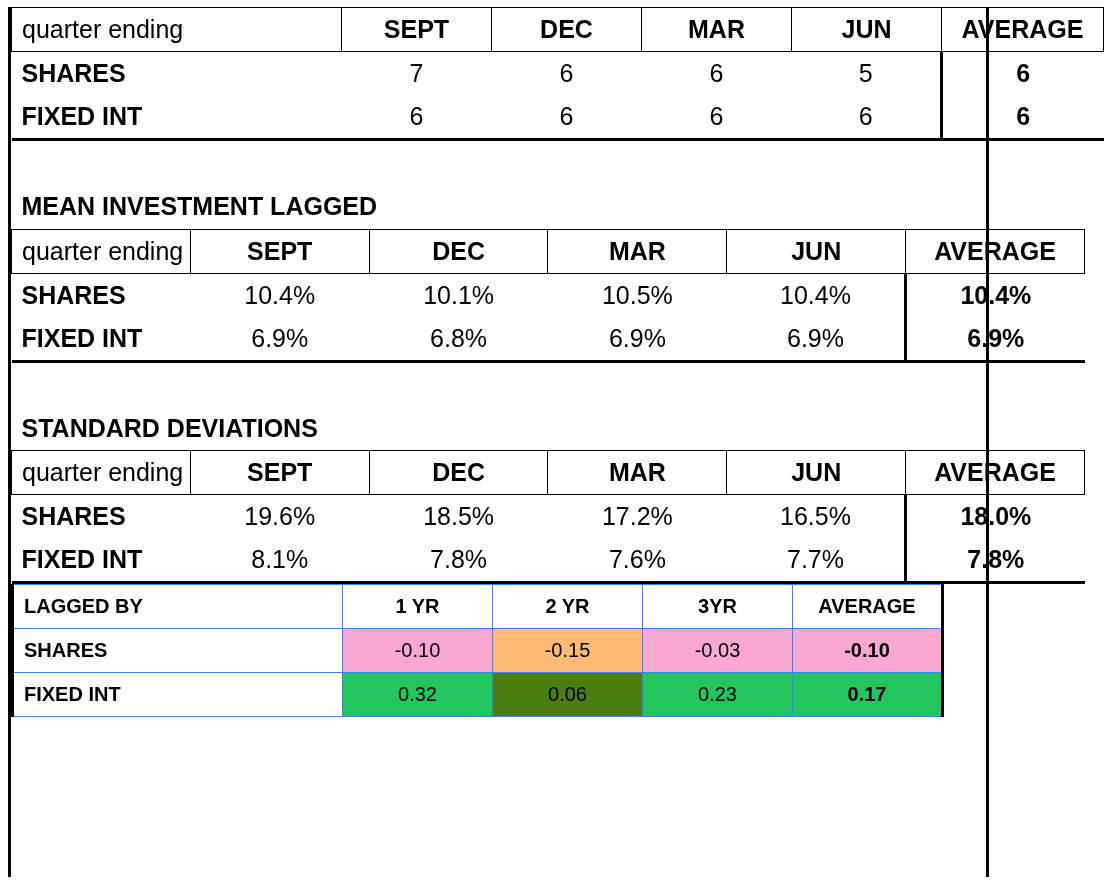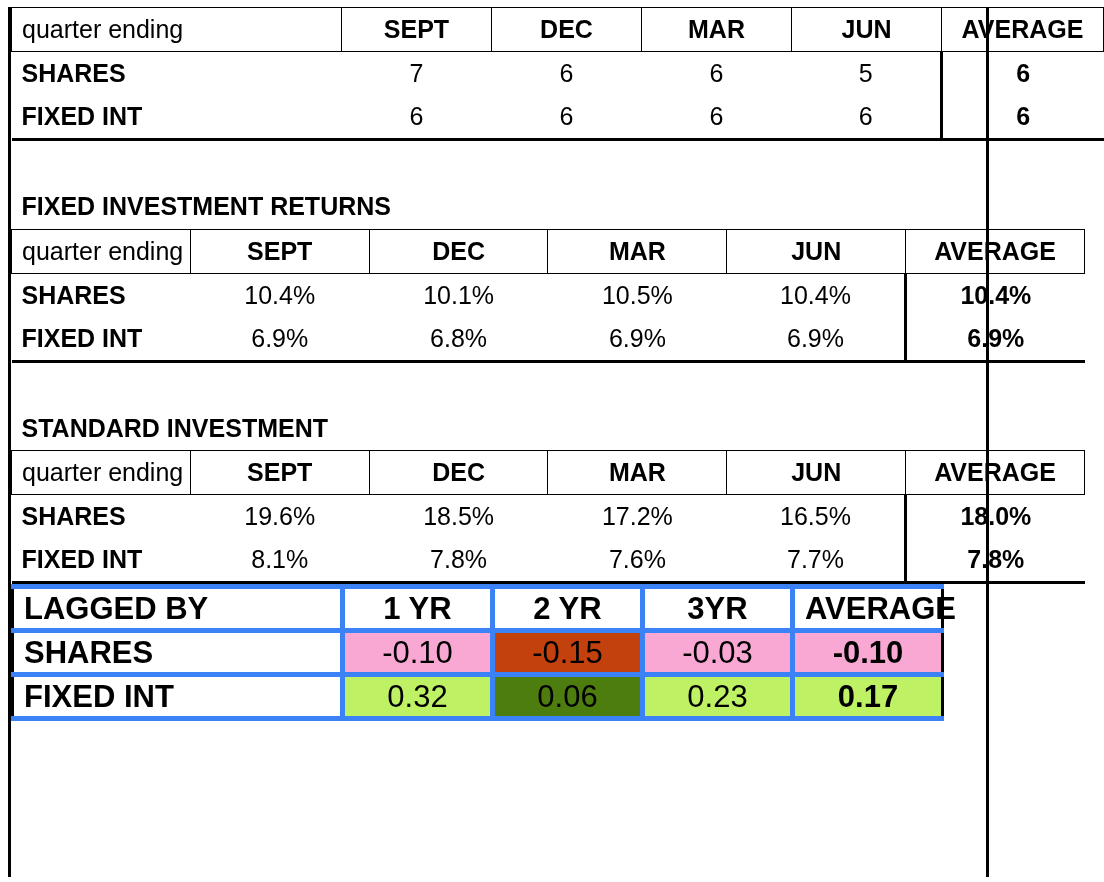--- a/index.html
+++ b/index.html
@@ -69,37 +69,37 @@
   
   table.corr {
     border-collapse: collapse;
     table-layout: fixed;
     width: 908px;
     margin: 0;
   }
   table.corr td {
     height: 44px;
     padding: 0 10px;
-    font-size: 31px;
+    font-size: 20px;
     box-sizing: border-box;
     vertical-align: middle;
     white-space: nowrap;
-    border: 5px solid #3b82f6;
+    border: 1px solid #3b82f6;
   }
   .k-label { width: 330px; text-align: left; }
   .k-col   { width: 150px; text-align: center; }
   .k-avg   { width: 150px; text-align: center; }
   .corr-top td { border-top: 3px solid #000; }
   .corr-bot td { border-bottom: 3px solid #000; }
   .corr .c-first { border-left: 3px solid #000; }
   .corr .c-last  { border-right: 3px solid #000; }
 
-  .neg-strong { background: #c2410c; }
+  .neg-strong { background: #fdba74; }
   .neg-light  { background: #f9a8d4; }
-  .pos-light  { background: #bef264; text-align: center; }
+  .pos-light  { background: #22c55e; text-align: center; }
   .plain-bg   { background: #4d7c0f; }
 
   .gridline td { border: 1px solid #000; }
 </style>
 </head>
 <body>
 
 <div class="sheet">
   <div class="frame">
 
@@ -131,21 +131,21 @@
       </tr>
     </tbody>
       </table>
 
     <table class="grid">
       <tbody>
           <tr class="spacer-row">
         <td colspan="6"></td>
       </tr>
       <tr class="title-row">
-        <td colspan="6">FIXED INVESTMENT RETURNS</td>
+        <td colspan="6">MEAN INVESTMENT LAGGED</td>
       </tr>
       <tr class="gridline">
         <td class="c-label hdr-top hdr-bot">quarter ending</td>
         <td class="c-q bold hdr-top hdr-bot">SEPT</td>
         <td class="c-q bold hdr-top hdr-bot">DEC</td>
         <td class="c-q bold hdr-top hdr-bot">MAR</td>
         <td class="c-q bold hdr-top hdr-bot">JUN</td>
         <td class="c-avg bold hdr-top hdr-bot sep-left">AVERAGE</td>
       </tr>
       <tr>
@@ -166,21 +166,21 @@
       </tr>
     </tbody>
       </table>
 
     <table class="grid">
       <tbody>
           <tr class="spacer-row">
         <td colspan="6"></td>
       </tr>
       <tr class="title-row">
-        <td colspan="6">STANDARD INVESTMENT</td>
+        <td colspan="6">STANDARD DEVIATIONS</td>
       </tr>
       <tr class="gridline">
         <td class="c-label hdr-top hdr-bot">quarter ending</td>
         <td class="c-q bold hdr-top hdr-bot">SEPT</td>
         <td class="c-q bold hdr-top hdr-bot">DEC</td>
         <td class="c-q bold hdr-top hdr-bot">MAR</td>
         <td class="c-q bold hdr-top hdr-bot">JUN</td>
         <td class="c-avg bold hdr-top hdr-bot sep-left">AVERAGE</td>
       </tr>
       <tr>

